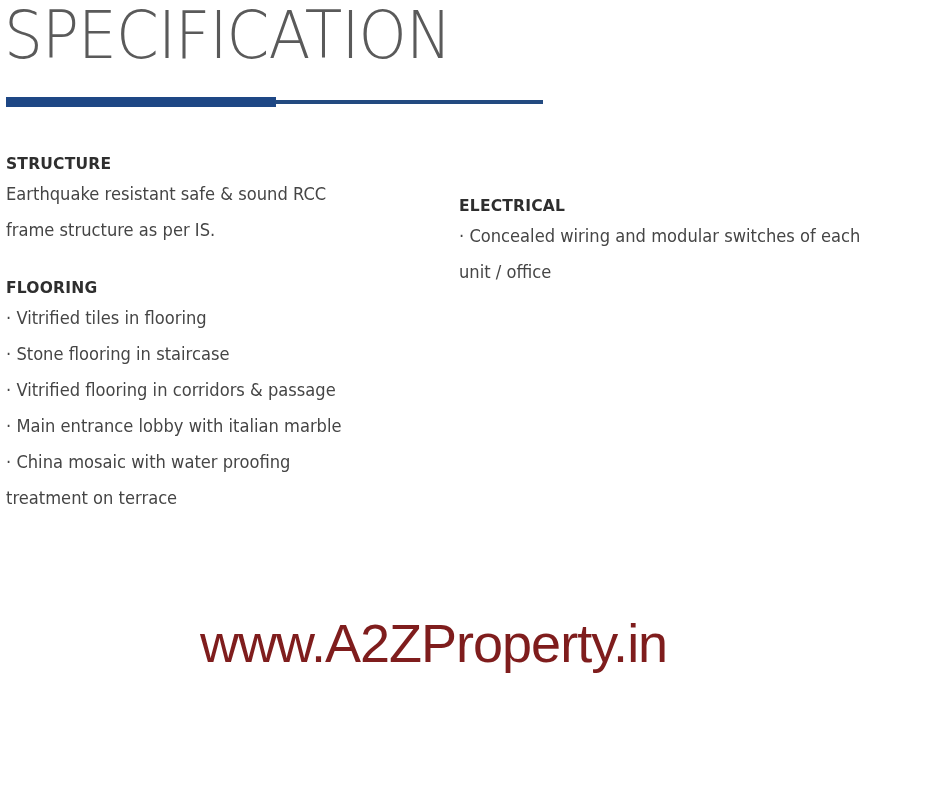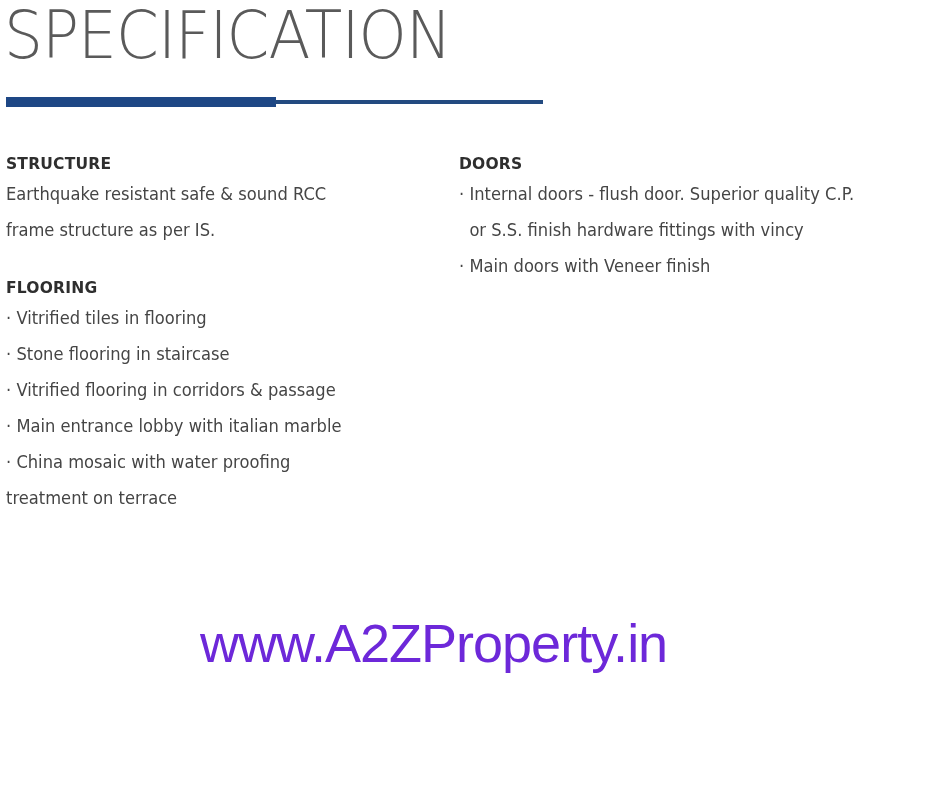--- a/index.html
+++ b/index.html
@@ -23,21 +23,21 @@
     .heading {
       font-size: 16px; font-weight: bold; color: #2e2e2e; height: 24px; line-height: 24px;
       letter-spacing: 0.2px; transform: scaleX(0.97); transform-origin: left center; white-space: nowrap;
     }
     .line {
       font-size: 17px; color: #454545; height: 36px; line-height: 36px; white-space: nowrap;
       transform: scaleX(0.96); transform-origin: left center;
     }
     .gap { height: 14px; }
     .watermark {
-      position: absolute; left: 200px; top: 612px; font-size: 54px; color: #6d28d9;
+      position: absolute; left: 200px; top: 612px; font-size: 54px; color: #7f1d1d;
       font-family: "Liberation Sans", sans-serif; letter-spacing: -1px; pointer-events: none; z-index: 0;
     }
     .col { z-index: 1; }
   </style>
 </head>
 <body>
 
 <div class="title">SPECIFICATION</div>
 <div class="bar-thick"></div>
 <div class="bar-thin"></div>
@@ -58,22 +58,21 @@
     <div class="line">· Stone flooring in staircase</div>
     <div class="line">· Vitrified flooring in corridors &amp; passage</div>
     <div class="line">· Main entrance lobby with italian marble</div>
     <div class="line">· China mosaic with water proofing</div>
     <div class="line">treatment on terrace</div>
   </div>
   <div class="gap"></div>
 </div>
 
 <div class="col col-right">
-  <div class="section">
-    <div class="heading">DOORS</div>
-    <div class="line">· Internal doors - flush door. Superior quality C.P.</div>
-    <div class="line" style="white-space: pre;">  or S.S. finish hardware fittings with vincy</div>
-    <div class="line">· Main doors with Veneer finish</div>
-  </div>
   <div class="gap"></div>
   <div class="gap"></div>
   <div class="gap"></div>
+  <div class="section">
+    <div class="heading">ELECTRICAL</div>
+    <div class="line">· Concealed wiring and modular switches of each</div>
+    <div class="line">unit / office</div>
+  </div>
 </div>
 
 </body></html>

